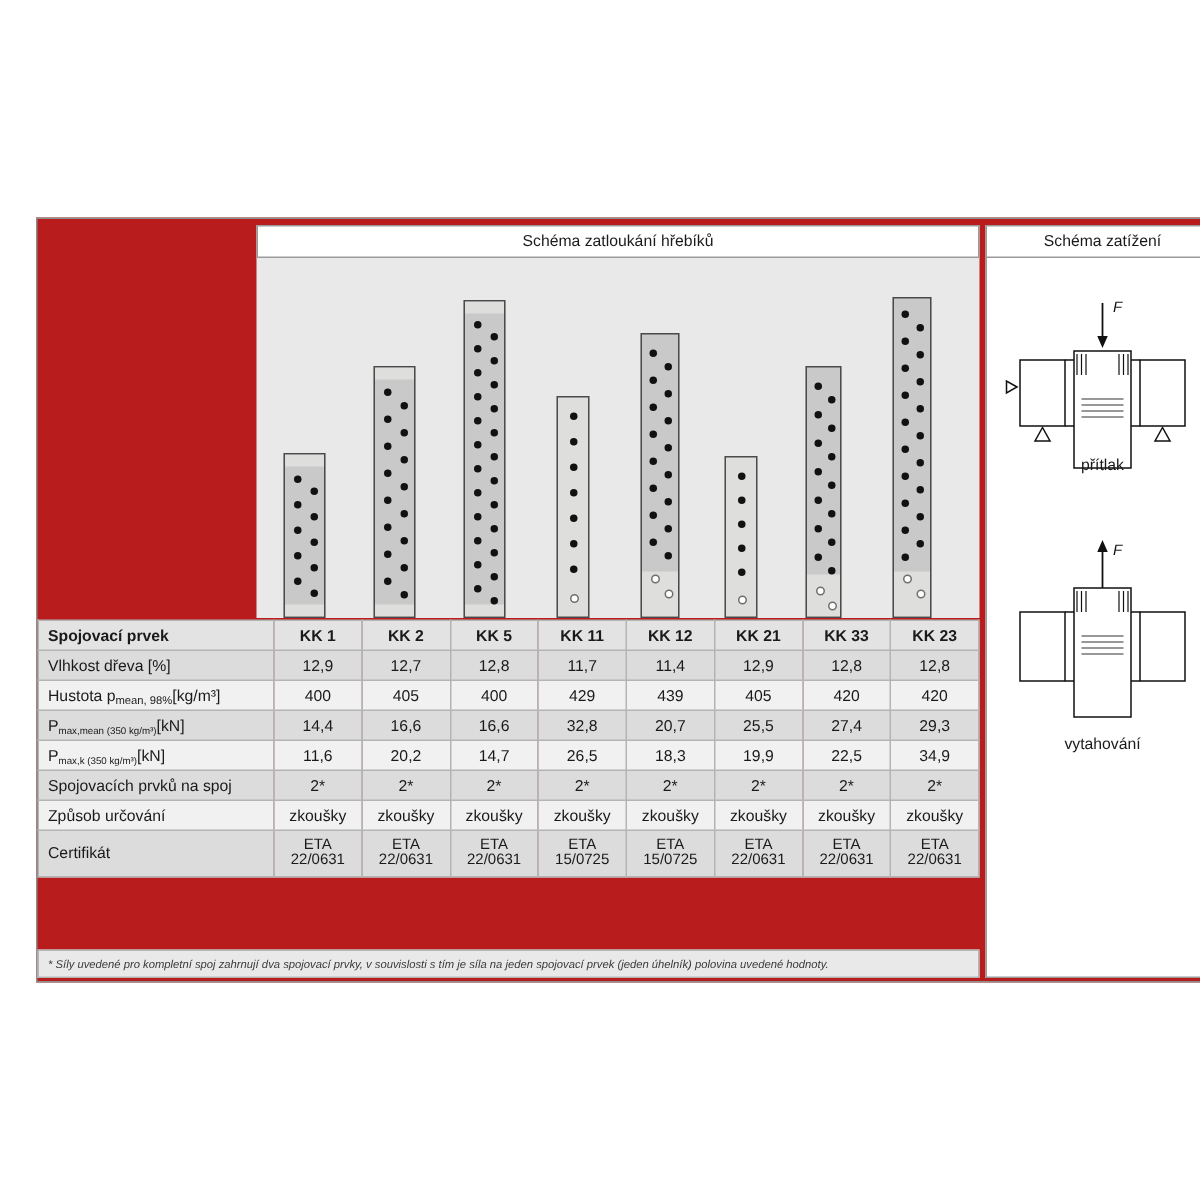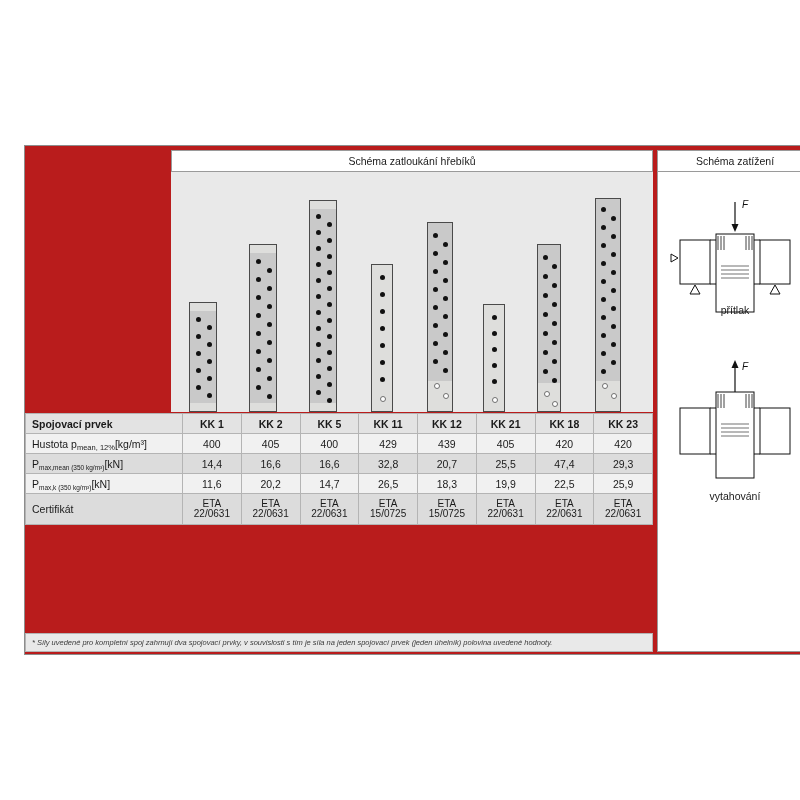--- a/index.html
+++ b/index.html
@@ -427,55 +427,88 @@
     <table id="datatable">
       <tbody>
         <tr class="headrow">
           <td class="rowlabel">Spojovací prvek</td>
           <td>KK 1</td>
           <td>KK 2</td>
           <td>KK 5</td>
           <td>KK 11</td>
           <td>KK 12</td>
           <td>KK 21</td>
-          <td>KK 18</td>
+          <td>KK 33</td>
           <td>KK 23</td>
         </tr>
+        <tr class="shade">
+          <td class="rowlabel">Vlhkost dřeva [%]</td>
+          <td>12,9</td>
+          <td>12,7</td>
+          <td>12,8</td>
+          <td>11,7</td>
+          <td>11,4</td>
+          <td>12,9</td>
+          <td>12,8</td>
+          <td>12,8</td>
+        </tr>
         <tr class="light">
-          <td class="rowlabel"><span>Hustota p</span><span class="sub">mean, 12%</span><span>[kg/m³]</span></td>
+          <td class="rowlabel"><span>Hustota p</span><span class="sub">mean, 98%</span><span>[kg/m³]</span></td>
           <td>400</td>
           <td>405</td>
           <td>400</td>
           <td>429</td>
           <td>439</td>
           <td>405</td>
           <td>420</td>
           <td>420</td>
         </tr>
         <tr class="shade">
           <td class="rowlabel"><span>P</span><span class="subsm">max,mean (350 kg/m³)</span><span>[kN]</span></td>
           <td>14,4</td>
           <td>16,6</td>
           <td>16,6</td>
           <td>32,8</td>
           <td>20,7</td>
           <td>25,5</td>
-          <td>47,4</td>
+          <td>27,4</td>
           <td>29,3</td>
         </tr>
         <tr class="light">
           <td class="rowlabel"><span>P</span><span class="subsm">max,k (350 kg/m³)</span><span>[kN]</span></td>
           <td>11,6</td>
           <td>20,2</td>
           <td>14,7</td>
           <td>26,5</td>
           <td>18,3</td>
           <td>19,9</td>
           <td>22,5</td>
-          <td>25,9</td>
+          <td>34,9</td>
+        </tr>
+        <tr class="shade">
+          <td class="rowlabel">Spojovacích prvků na spoj</td>
+          <td>2*</td>
+          <td>2*</td>
+          <td>2*</td>
+          <td>2*</td>
+          <td>2*</td>
+          <td>2*</td>
+          <td>2*</td>
+          <td>2*</td>
+        </tr>
+        <tr class="light">
+          <td class="rowlabel">Způsob určování</td>
+          <td>zkoušky</td>
+          <td>zkoušky</td>
+          <td>zkoušky</td>
+          <td>zkoušky</td>
+          <td>zkoušky</td>
+          <td>zkoušky</td>
+          <td>zkoušky</td>
+          <td>zkoušky</td>
         </tr>
         <tr class="shade">
           <td class="rowlabel">Certifikát</td>
           <td class="cert"><span>ETA</span><br><span>22/0631</span></td>
           <td class="cert"><span>ETA</span><br><span>22/0631</span></td>
           <td class="cert"><span>ETA</span><br><span>22/0631</span></td>
           <td class="cert"><span>ETA</span><br><span>15/0725</span></td>
           <td class="cert"><span>ETA</span><br><span>15/0725</span></td>
           <td class="cert"><span>ETA</span><br><span>22/0631</span></td>
           <td class="cert"><span>ETA</span><br><span>22/0631</span></td>

